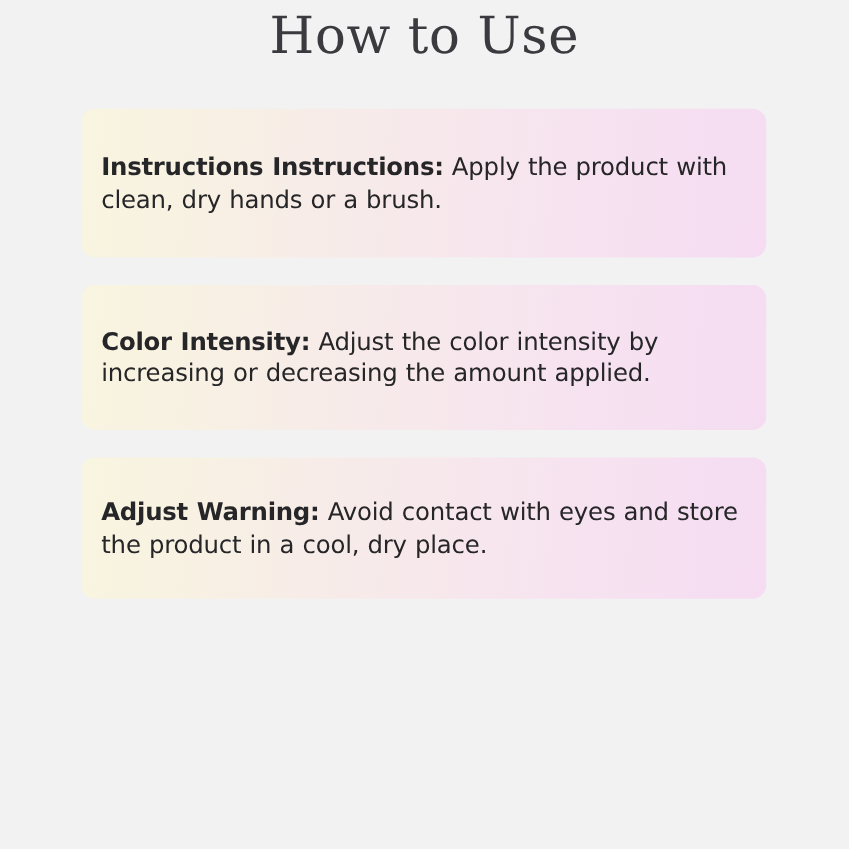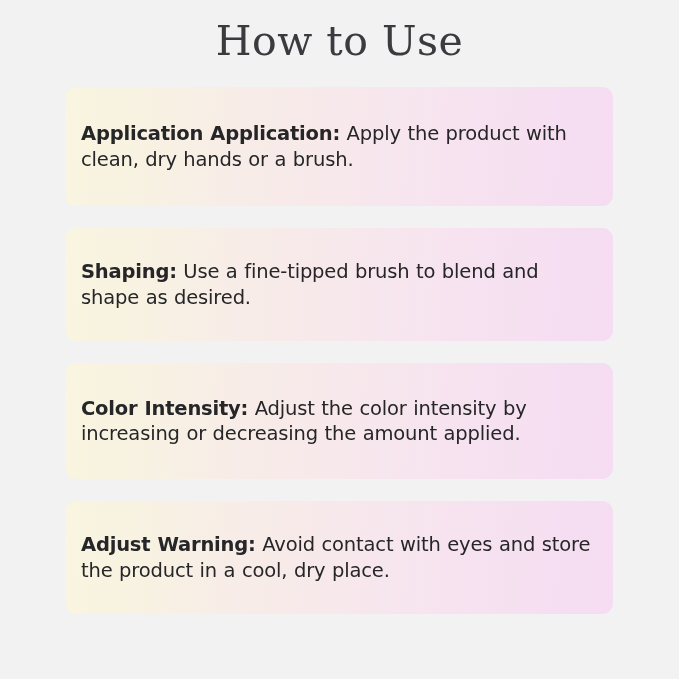--- a/index.html
+++ b/index.html
@@ -14,21 +14,21 @@
     overflow: hidden;
   }
   .page {
     position: relative;
     width: 679px;
     height: 679px;
     box-sizing: border-box;
   }
   .page-title {
     position: absolute;
-    top: 17px;
+    top: 4px;
     left: 0;
     width: 679px;
     text-align: center;
     font-family: "DejaVu Serif", serif;
     font-weight: 400;
     font-size: 41px;
     letter-spacing: 0.5px;
     color: #3a3a3f;
     line-height: 48px;
     -webkit-font-smoothing: antialiased;
@@ -84,26 +84,23 @@
 </head>
 <body>
 
 <div class="page">
 
   <div class="page-title">How to Use</div>
 
   <div class="cards">
 
     <div class="card card-1">
-      <p class="card-text"><span class="card-label">Application Application:</span><span class="card-body"> Apply the product with clean, dry hands or a brush.</span></p>
+      <p class="card-text"><span class="card-label">Instructions Instructions:</span><span class="card-body"> Apply the product with clean, dry hands or a brush.</span></p>
     </div>
 
-    <div class="card card-2">
-      <p class="card-text"><span class="card-label">Shaping:</span><span class="card-body"> Use a fine-tipped brush to blend and shape as desired.</span></p>
-    </div>
 
     <div class="card card-3">
       <p class="card-text"><span class="card-label">Color Intensity:</span><span class="card-body"> Adjust the color intensity by increasing or decreasing the amount applied.</span></p>
     </div>
 
     <div class="card card-4">
       <p class="card-text"><span class="card-label">Adjust Warning:</span><span class="card-body"> Avoid contact with eyes and store the product in a cool, dry place.</span></p>
     </div>
 
   </div>

